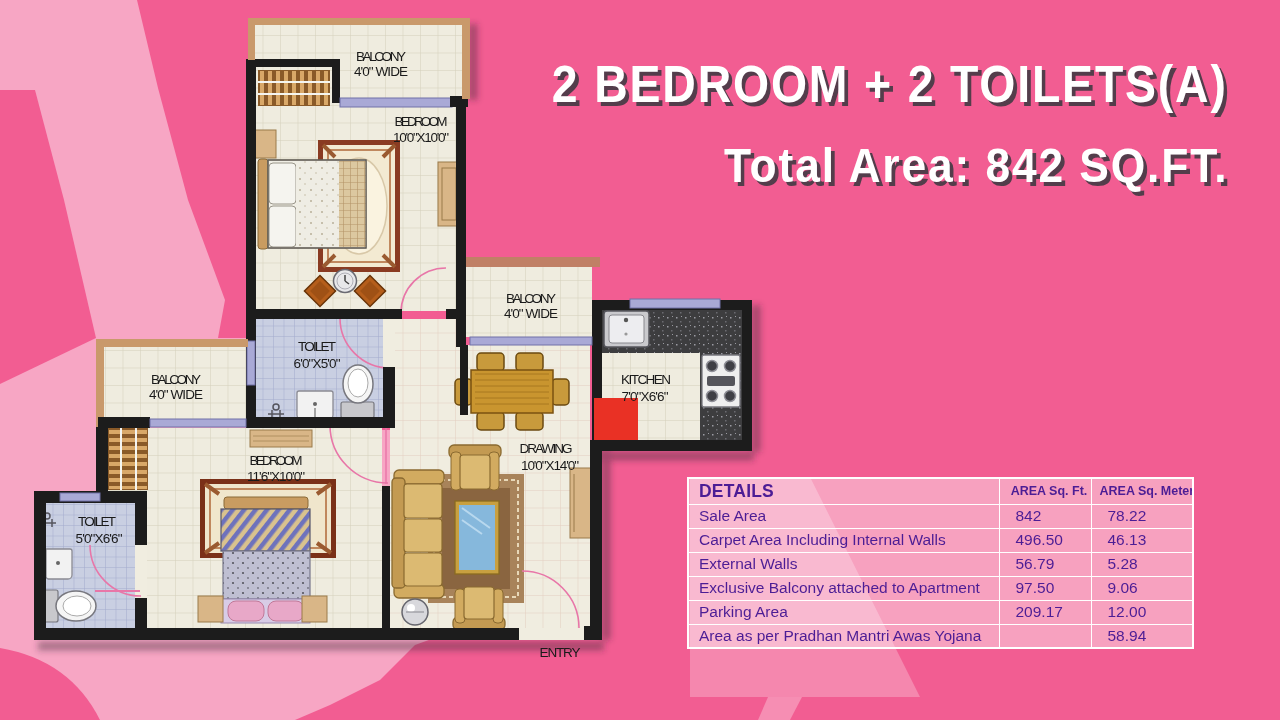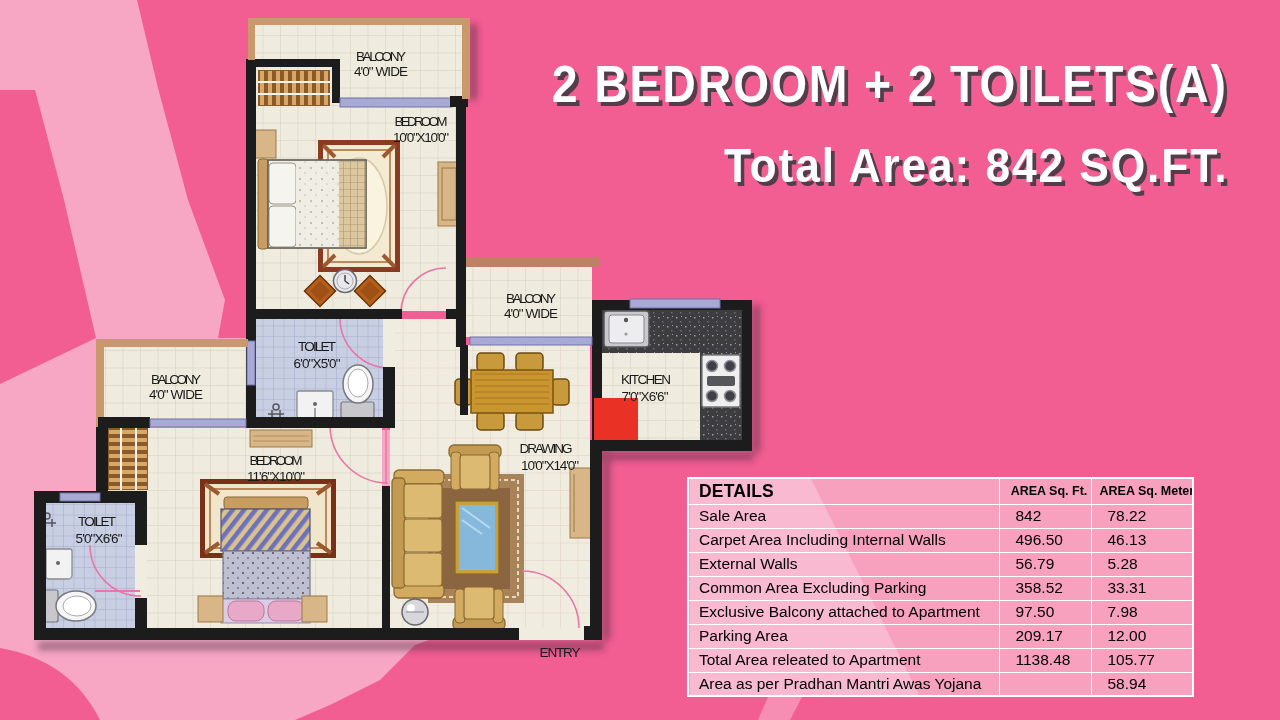--- a/index.html
+++ b/index.html
@@ -1,21 +1,21 @@
 <!DOCTYPE html>
 <html><head>
 <meta charset="utf-8">
 <style>
   html,body{margin:0;padding:0;}
   #stage{position:relative;width:1280px;height:720px;overflow:hidden;background:#f25d92;font-family:"Liberation Sans",sans-serif;}
   #stage svg{position:absolute;left:0;top:0;}
   .t1{position:absolute;top:55px;right:52px;font-weight:bold;font-size:51px;color:#fff;white-space:nowrap;transform:scaleX(0.91);transform-origin:100% 50%;letter-spacing:2px;text-shadow:4px 4px 0 rgba(55,55,62,.85);}
   .t2{position:absolute;top:138px;right:52px;font-weight:bold;font-size:48px;color:#fff;white-space:nowrap;transform:scaleX(0.925);transform-origin:100% 50%;letter-spacing:2px;text-shadow:4px 4px 0 rgba(55,55,62,.85);}
   table.det{position:absolute;left:687px;top:477px;width:505px;table-layout:fixed;border-collapse:collapse;border:2.5px solid #fff;}
-  table.det td{border:1.2px solid #fff;background:rgba(255,255,255,0.42);color:#000000;font-size:15.5px;padding:0 0 0 10px;height:24px;white-space:nowrap;overflow:hidden;box-sizing:border-box;}
+  table.det td{border:1.2px solid #fff;background:rgba(255,255,255,0.42);color:#4c1d95;font-size:15.5px;padding:0 0 0 10px;height:24px;white-space:nowrap;overflow:hidden;box-sizing:border-box;}
   table.det td.n{padding-left:16px;margin-top:44px;}
   table.det tr.hd td{height:26px;}
   table.det td.bhd{font-weight:bold;font-size:17.5px;letter-spacing:0.2px;}
   table.det td.shd{font-weight:bold;font-size:12.5px;text-align:center;padding-left:8px;}
 </style>
 </head>
 <body>
 <div id="stage">
 <svg width="1280" height="720" viewBox="0 0 1280 720">
 <defs>
@@ -452,39 +452,29 @@
           <td>Carpet Area Including Internal Walls</td>
           <td class="n">496.50</td>
           <td class="n">46.13</td>
         </tr>
 <tr>
           <td>External Walls</td>
           <td class="n">56.79</td>
           <td class="n">5.28</td>
         </tr>
 <tr>
-          <td>Common Area Excluding Parking</td>
-          <td class="n">358.52</td>
-          <td class="n">33.31</td>
-        </tr>
-<tr>
           <td>Exclusive Balcony attached to Apartment</td>
           <td class="n">97.50</td>
-          <td class="n">7.98</td>
+          <td class="n">9.06</td>
         </tr>
 <tr>
           <td>Parking Area</td>
           <td class="n">209.17</td>
           <td class="n">12.00</td>
         </tr>
 <tr>
-          <td>Total Area releated to Apartment</td>
-          <td class="n">1138.48</td>
-          <td class="n">105.77</td>
-        </tr>
-<tr>
           <td>Area as per Pradhan Mantri Awas Yojana</td>
           <td class="n"></td>
           <td class="n">58.94</td>
         </tr>
 </tbody>
     </table>
 </div>
 
 </body></html>

